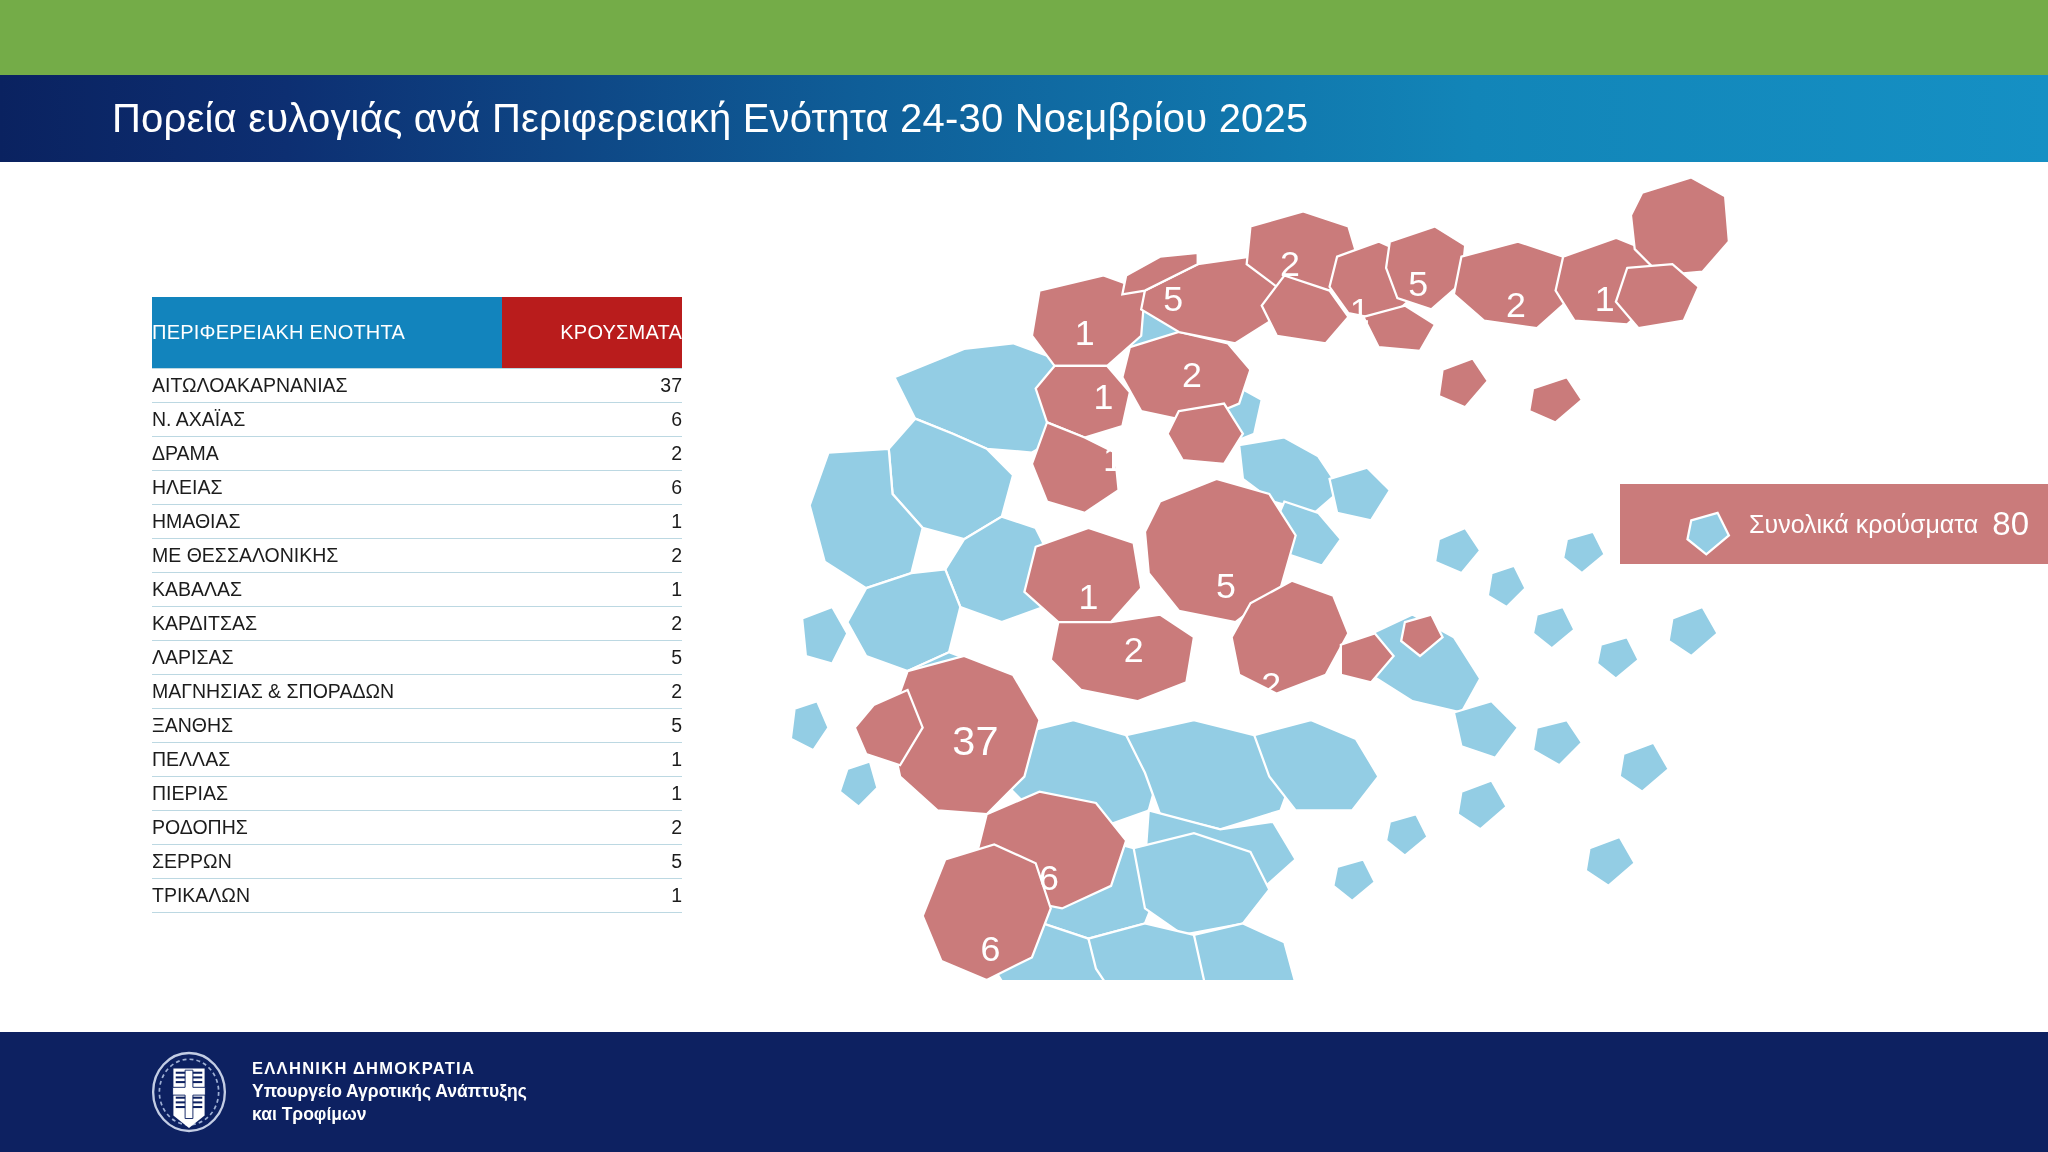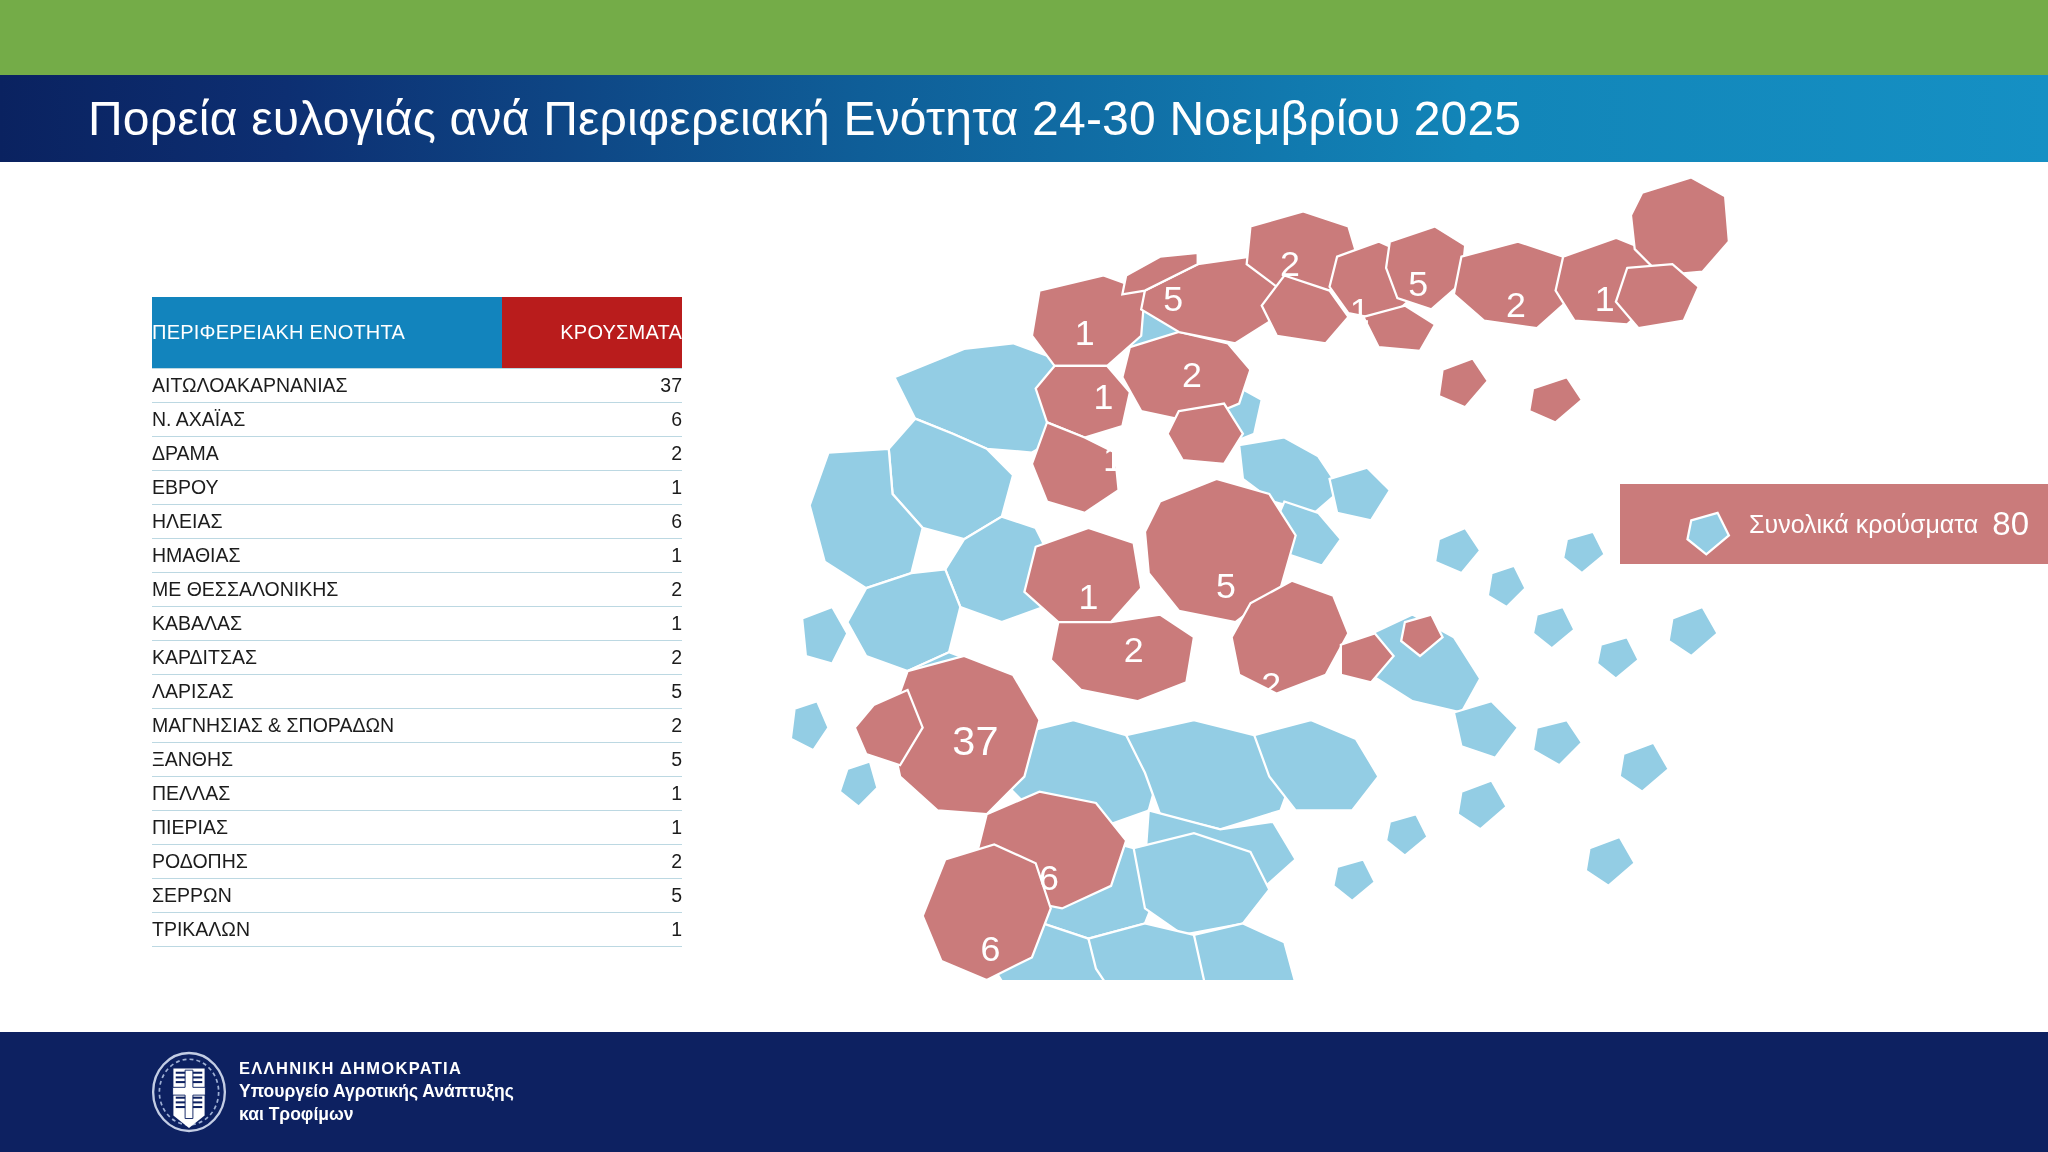--- a/index.html
+++ b/index.html
@@ -10,22 +10,22 @@
   .slide { position:relative; width:2048px; height:1152px; background:#ffffff; }
 
   
   .green-band { position:absolute; left:0; top:0; width:2048px; height:75px; background:#74ac48; }
   .title-band {
     position:absolute; left:0; top:75px; width:2048px; height:87px;
     background:linear-gradient(90deg,#0a2260 0%,#0d2f72 14%,#0f5e98 42%,#1285b8 72%,#1590c4 100%);
     display:flex; align-items:center;
   }
   .title-band h1 {
-    color:#ffffff; font-size:48px; font-weight:400; letter-spacing:.2px;
-    margin-left:88px; white-space:nowrap;
+    color:#ffffff; font-size:40px; font-weight:400; letter-spacing:.2px;
+    margin-left:112px; white-space:nowrap;
   }
 
   
   .table-wrap { position:absolute; left:152px; top:297px; width:530px; }
   table.cases { width:100%; border-collapse:collapse; }
   table.cases thead th {
     font-size:20px; font-weight:400; color:#ffffff; padding:24px 0; letter-spacing:.2px;
   }
   th.th-region { background:#1284bd; text-align:left; padding-left:18px; width:66%; }
   th.th-count  { background:#b91c1c; text-align:right; padding-right:22px; }
@@ -51,21 +51,21 @@
   .map-area svg { width:100%; height:100%; display:block; }
   .maplabel { font-family:"Liberation Sans","DejaVu Sans",sans-serif; fill:#ffffff;
               font-size:19px; text-anchor:middle; dominant-baseline:middle; }
   .maplabel.big { font-size:22px; }
 
   
   .footer {
     position:absolute; left:0; bottom:0; width:2048px; height:120px;
     background:#0d2161; display:flex; align-items:center;
   }
-  .footer-left { display:flex; align-items:center; margin-left:150px; gap:11px; }
+  .footer-left { display:flex; align-items:center; margin-left:150px; gap:24px; }
   .crest { width:78px; height:82px; }
   .footer-txt { color:#ffffff; line-height:1.32; }
   .footer-txt .l1 { font-size:16.5px; font-weight:700; letter-spacing:1.3px; }
   .footer-txt .l2, .footer-txt .l3 { font-size:17.5px; font-weight:700; }
   .footer-right {
     margin-left:auto; margin-right:150px; color:#e8ecf5; text-align:left;
     font-size:18px; line-height:1.45;
   }
 </style>
 </head>
@@ -92,24 +92,20 @@
             <td class="td-region">ΑΙΤΩΛΟΑΚΑΡΝΑΝΙΑΣ</td>
             <td class="td-count">37</td>
           </tr>
           <tr>
             <td class="td-region">Ν. ΑΧΑΪΑΣ</td>
             <td class="td-count">6</td>
           </tr>
           <tr>
             <td class="td-region">ΔΡΑΜΑ</td>
             <td class="td-count">2</td>
-          </tr>
-          <tr>
-            <td class="td-region">ΕΒΡΟΥ</td>
-            <td class="td-count">1</td>
           </tr>
           <tr>
             <td class="td-region">ΗΛΕΙΑΣ</td>
             <td class="td-count">6</td>
           </tr>
           <tr>
             <td class="td-region">ΗΜΑΘΙΑΣ</td>
             <td class="td-count">1</td>
           </tr>
           <tr>

